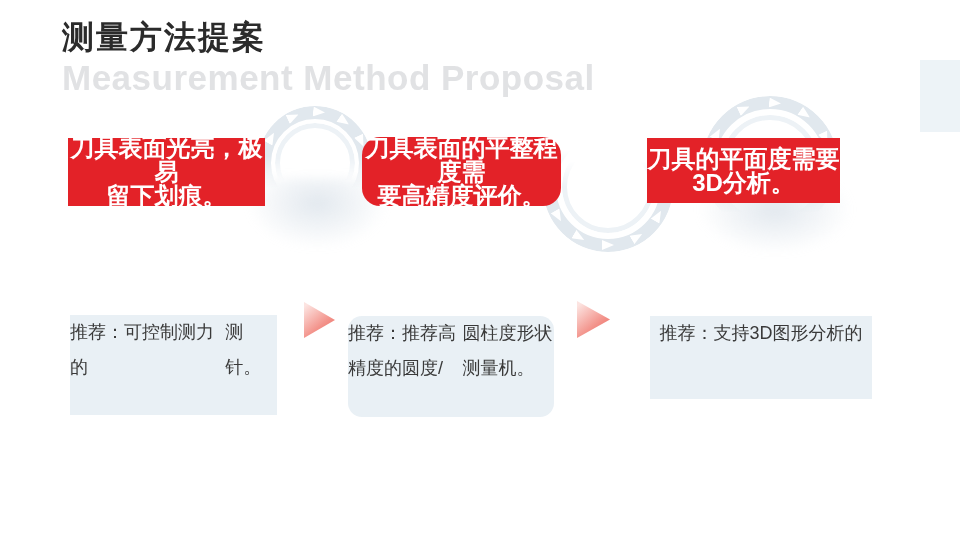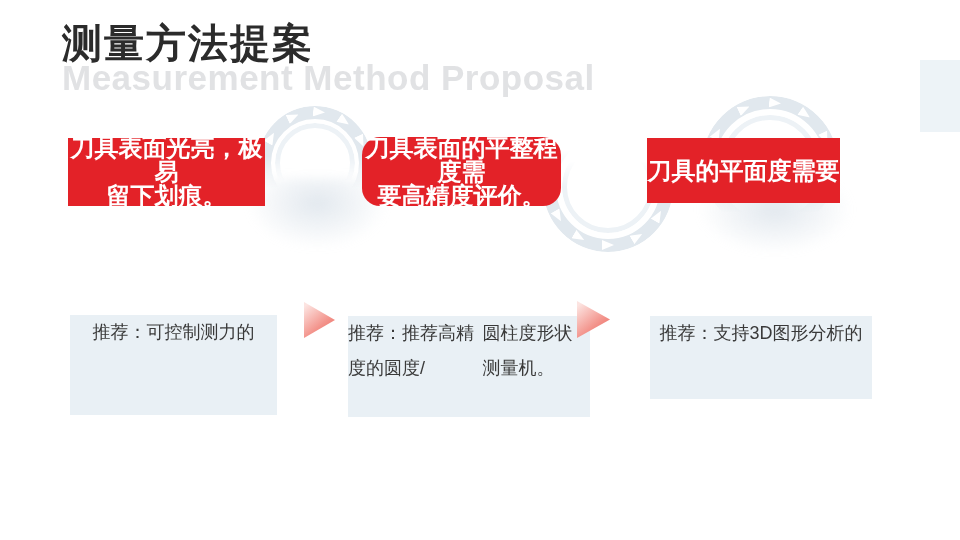--- a/index.html
+++ b/index.html
@@ -5,21 +5,21 @@
   html,body { margin:0; padding:0; }
   body {
     width:960px; height:540px; position:relative; overflow:hidden;
     background:#ffffff;
     font-family:"Liberation Sans","DejaVu Sans",sans-serif;
   }
 
   
   .title {
     position:absolute; left:62px; top:16px;
-    font-size:40px; font-weight:bold; color:#2b2b2b; letter-spacing:2px;
+    font-size:32px; font-weight:bold; color:#2b2b2b; letter-spacing:2px;
     white-space:nowrap;
   }
   .subtitle {
     position:absolute; left:62px; top:58px;
     font-size:35px; font-weight:bold; color:#e1e2e4; letter-spacing:0.5px;
     white-space:nowrap;
     text-align:right;
   }
 
   
@@ -118,26 +118,28 @@
   <div class="problem-box" style="left:68px;top:138px;width:197px;height:68px;">
     <div>刀具表面光亮，极易</div>
     <div>留下划痕。</div>
   </div>
   <div class="problem-box" style="left:362px;top:137px;width:199px;height:69px;border-radius:18px;">
     <div>刀具表面的平整程度需</div>
     <div>要高精度评价。</div>
   </div>
   <div class="problem-box" style="left:647px;top:138px;width:193px;height:65px;">
     <div>刀具的平面度需要</div>
+    <div>3D分析。</div>
   </div>
 
   <div class="reco-box" style="left:70px;top:271px;width:207px;height:100px;">
     <div>推荐：可控制测力的</div>
+    <div>测针。</div>
   </div>
-  <div class="reco-box" style="left:348px;top:272px;width:242px;height:101px;">
+  <div class="reco-box" style="left:348px;top:272px;width:206px;height:101px;border-radius:14px;">
     <div>推荐：推荐高精度的圆度/</div>
     <div>圆柱度形状测量机。</div>
   </div>
   <div class="reco-box" style="left:650px;top:272px;width:222px;height:83px;">
     <div>推荐：支持3D图形分析的</div>
   </div>
 
   <div class="flow-arrow" style="left:304px;top:302px;width:31px;height:36px;"></div>
   <div class="flow-arrow" style="left:577px;top:301px;width:33px;height:37px;"></div>
 

